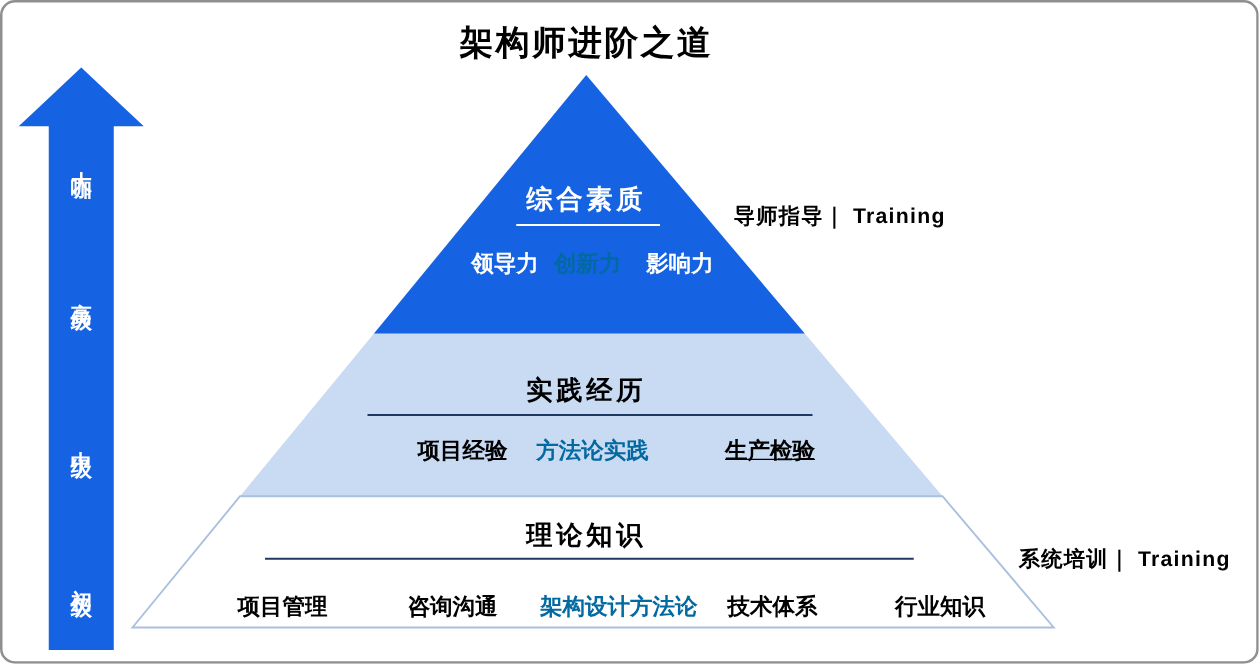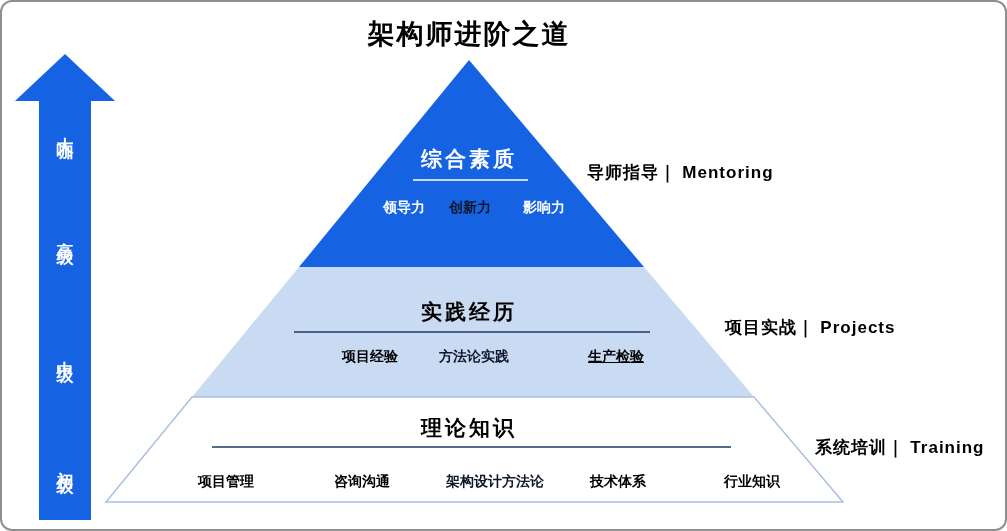--- a/index.html
+++ b/index.html
@@ -51,24 +51,24 @@
     position:absolute; left:467px; transform:translateX(-50%);
     font-size:21px; font-weight:bold; letter-spacing:3px; white-space:nowrap;
   }
   .tier-heading.t1 { top:143px; color:#ffffff;text-align:right; }
   .tier-heading.t2 { top:296px; color:#000000;text-align:right; }
   .tier-heading.t3 { top:412px; color:#000000; }
 
   
   .item {
     position:absolute; transform:translateX(-50%);
-    font-size:14px; font-weight:bold; white-space:nowrap; color:#000;
+    font-size:18px; font-weight:bold; white-space:nowrap; color:#000;
   }
   .item.white { color:#ffffff; }
-  .item.red   { color:#0f172a; }
+  .item.red   { color:#0369a1; }
   .row1 { top:197px; } .row2 { top:346px; } .row3 { top:471px; }
 
   
   .side-label {
     position:absolute; font-size:17px; font-weight:bold;
     color:#000; white-space:nowrap; letter-spacing:1px;
   }
   .side-label.s1 { left:585px; top:159px; }
   .side-label.s2 { left:723px; top:314px; }
   .side-label.s3 { left:813px; top:434px; }
@@ -109,17 +109,16 @@
   <div class="item row2" style="left:352px;margin-left:16px;">项目经验</div>
   <div class="item red row2" style="left:472px;">方法论实践</div>
   <div class="item row2" style="left:614px;text-decoration:underline;">生产检验</div>
 
   <div class="item row3" style="left:224px;">项目管理</div>
   <div class="item row3" style="left:360px;">咨询沟通</div>
   <div class="item red row3" style="left:493px;">架构设计方法论</div>
   <div class="item row3" style="left:616px;">技术体系</div>
   <div class="item row3" style="left:750px;">行业知识</div>
 
-  <div class="side-label s1">导师指导｜ Mentoring</div>
-  <div class="side-label s2">项目实战｜  Projects</div>
+  <div class="side-label s1">导师指导｜ Training</div>
   <div class="side-label s3">系统培训｜ Training</div>
 
 </div>
 
 </body></html>

